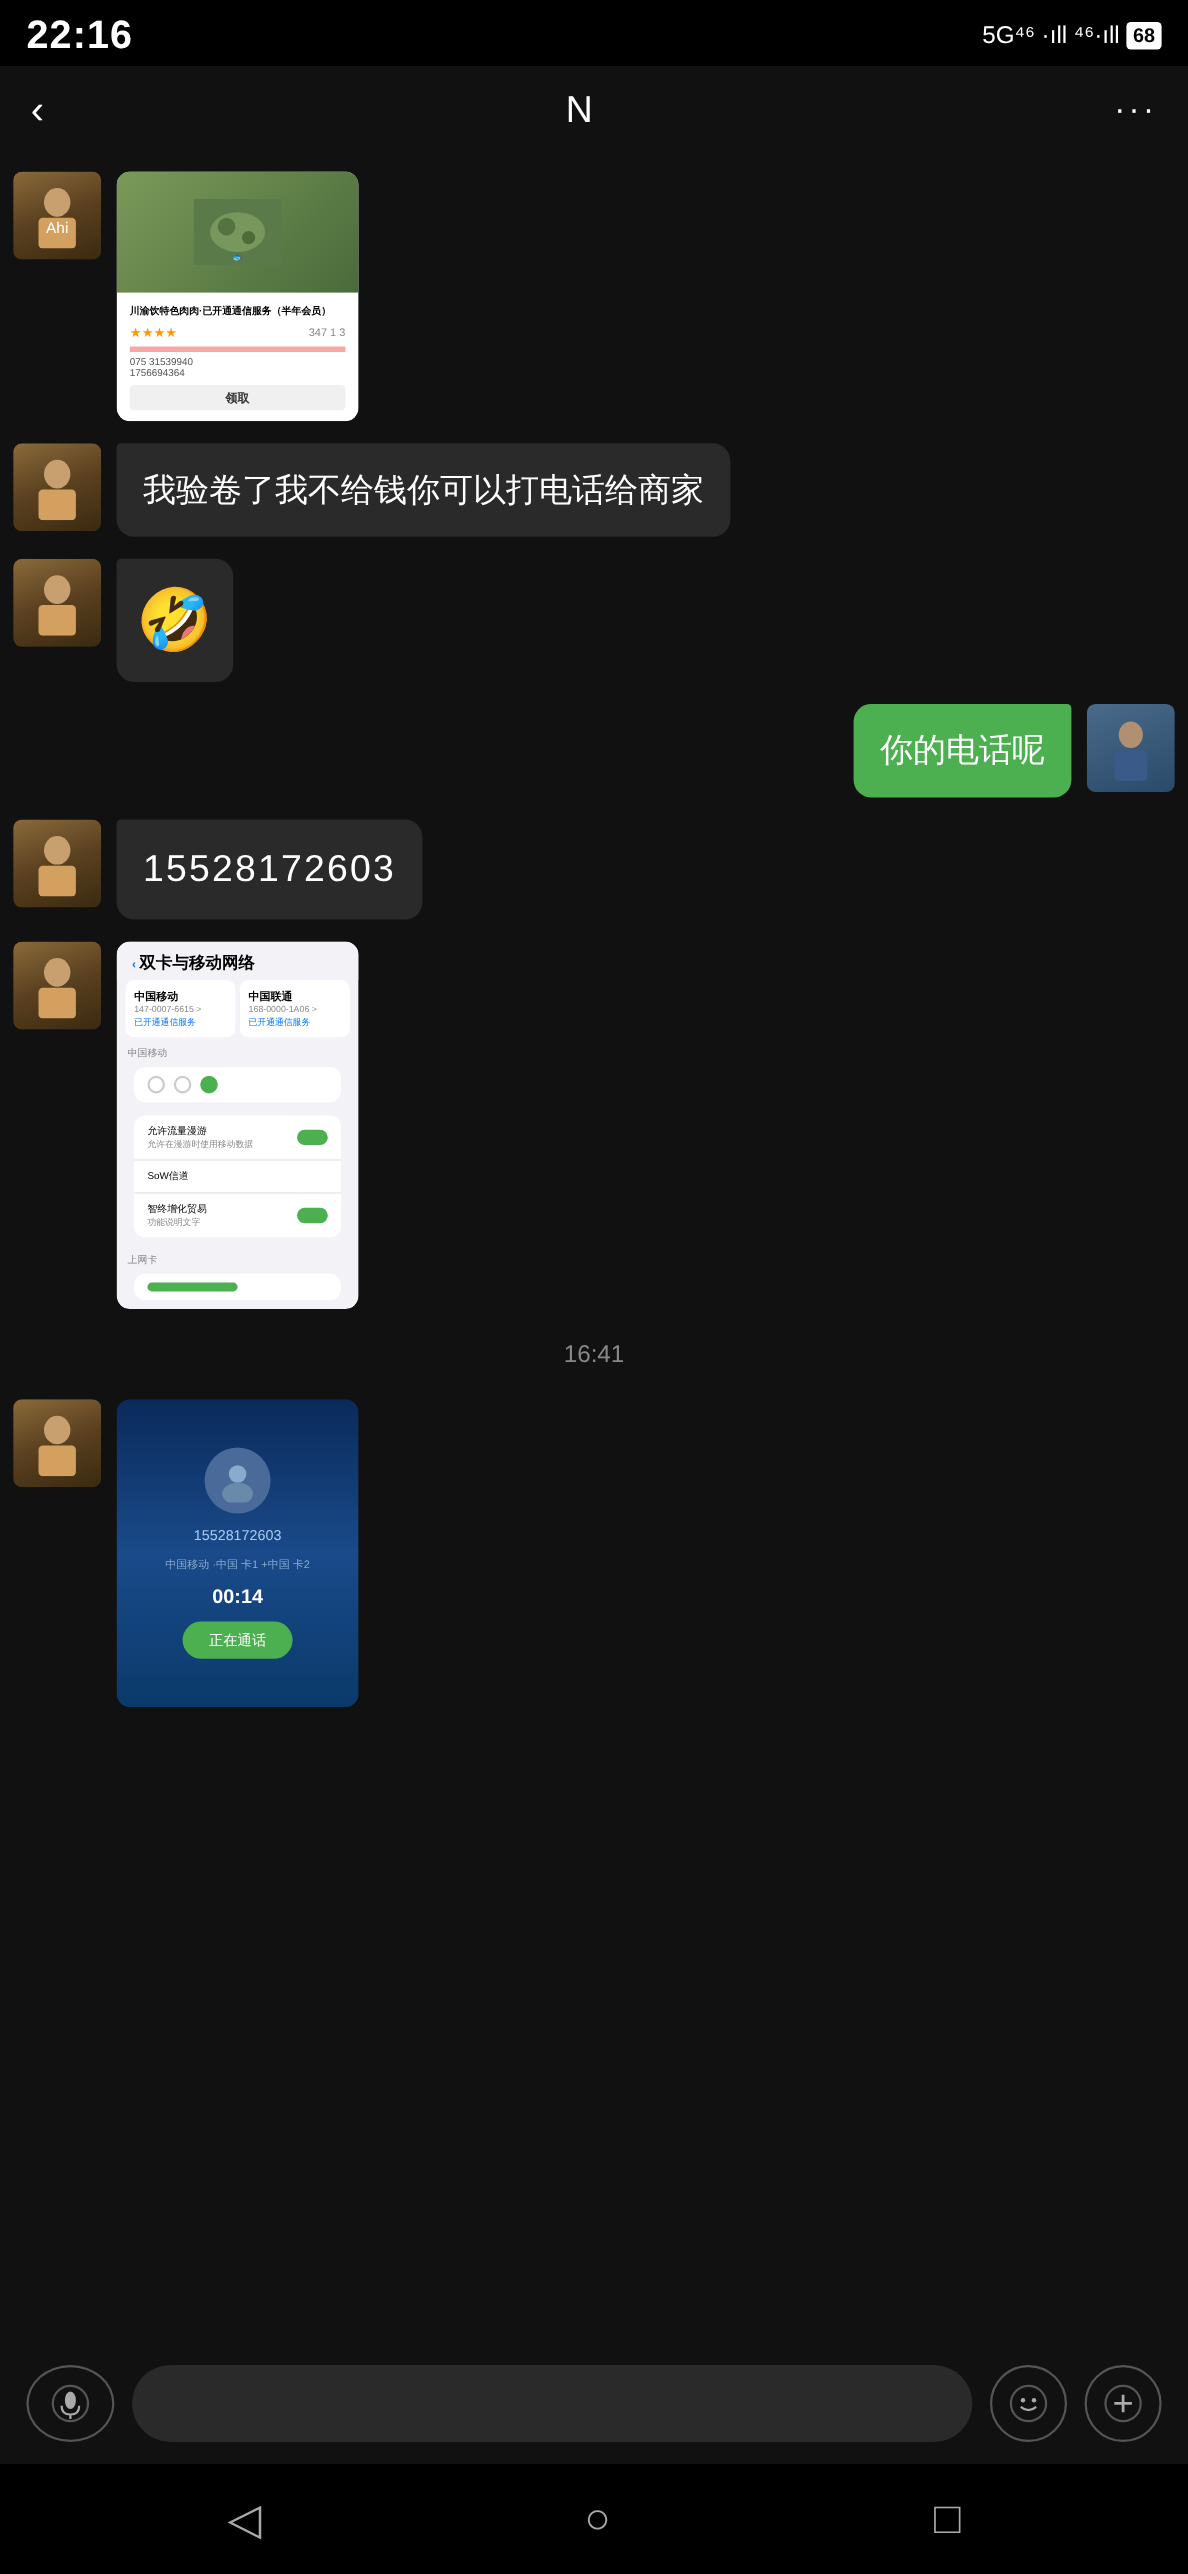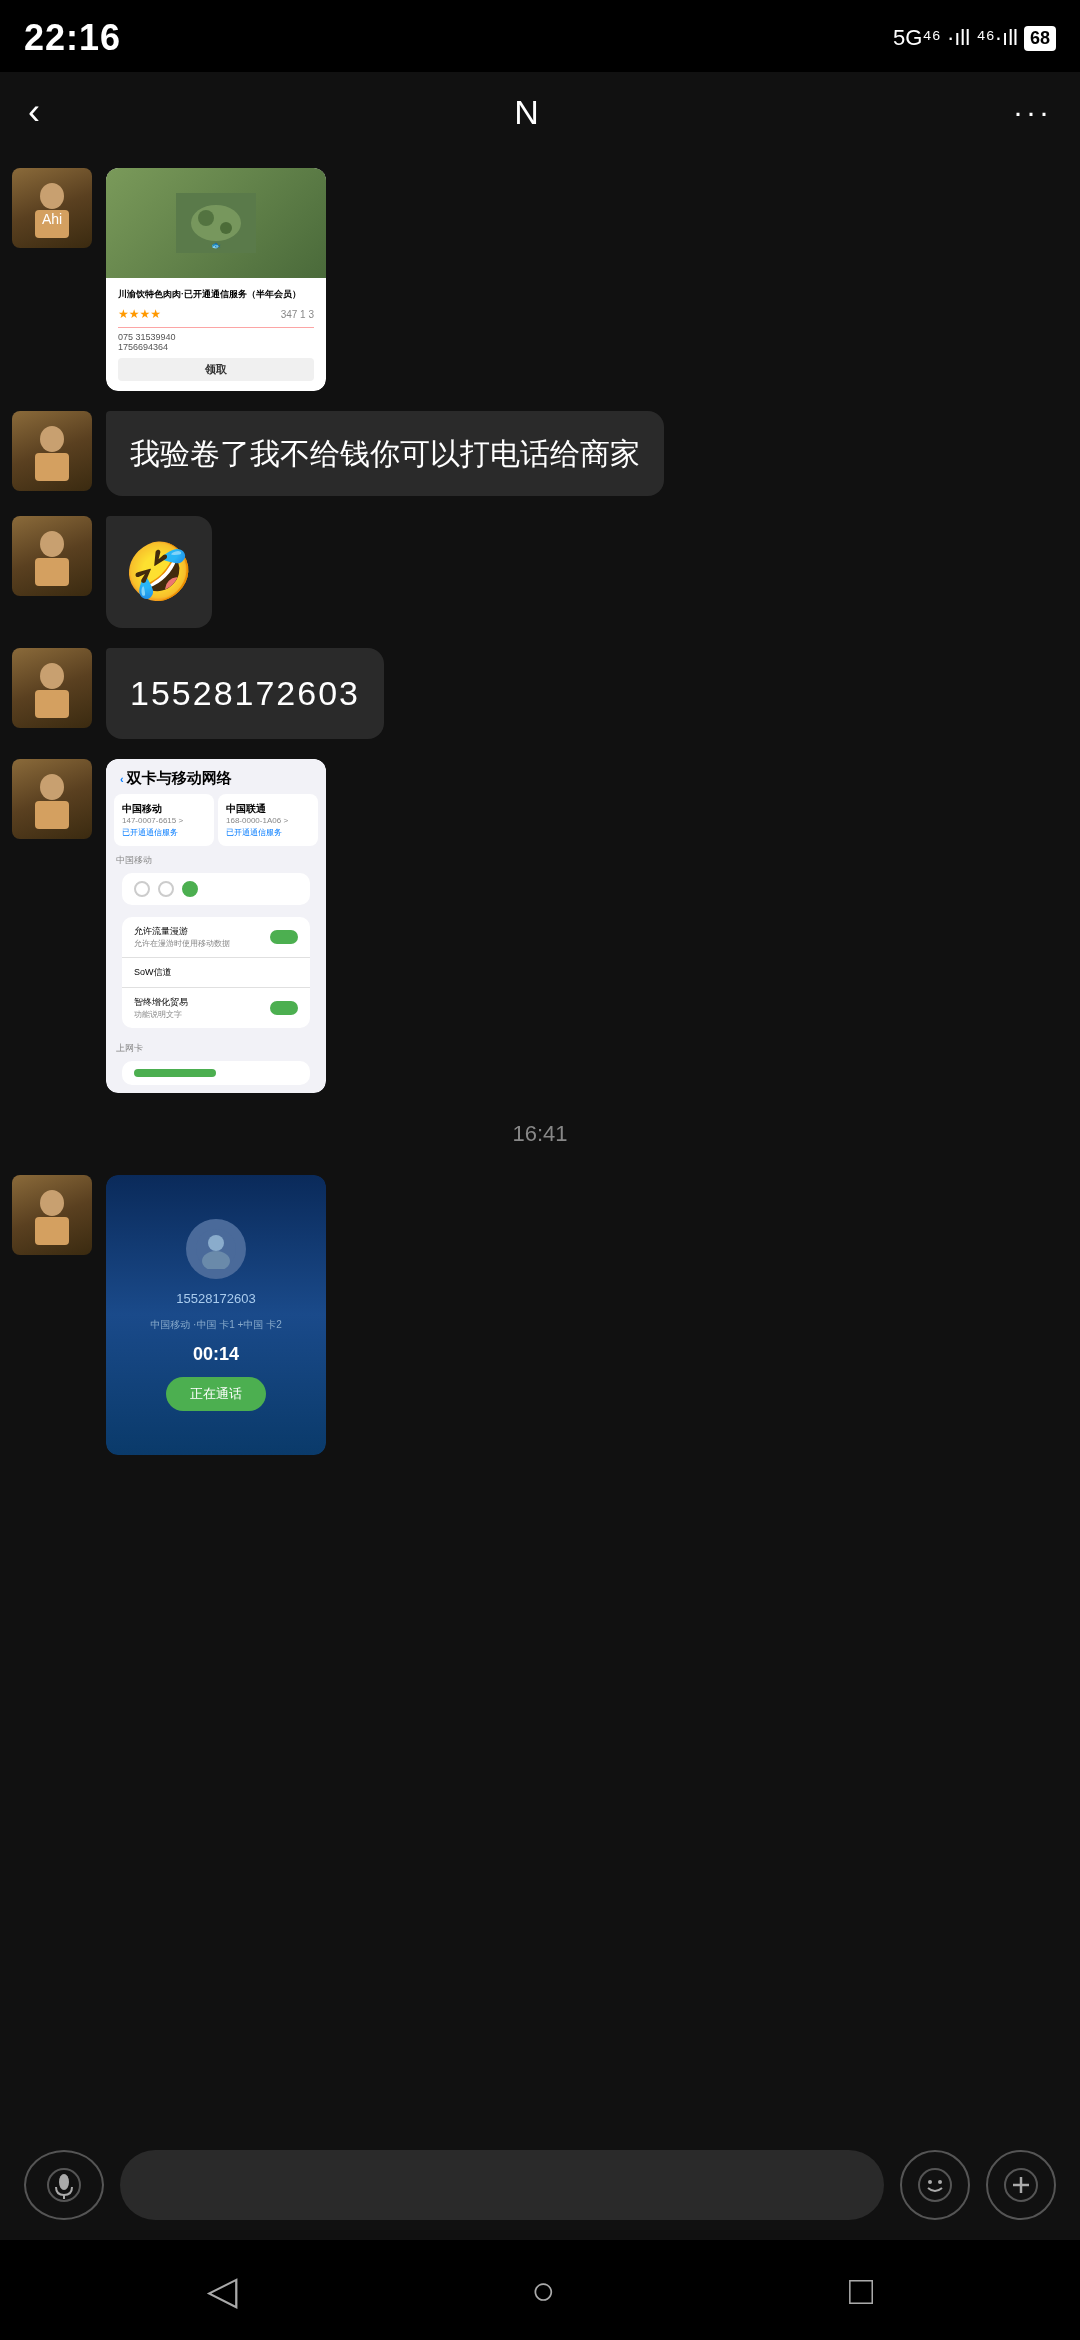--- a/index.html
+++ b/index.html
@@ -15,21 +15,21 @@
       display: flex;
       flex-direction: column;
     }
 
     
     .status-bar {
       display: flex;
       justify-content: space-between;
       align-items: center;
       padding: 12px 24px 8px 24px;
-      height: 72px;
+      height: 60px;
       background: #000;
     }
     .status-time {
       font-size: 36px;
       font-weight: 600;
       color: #fff;
       letter-spacing: 1px;
     }
     .status-icons {
       display: flex;
@@ -397,21 +397,21 @@
             <circle cx="50" cy="35" r="6" fill="#3a5a2a" opacity="0.7"></circle>
             <text x="40" y="55" text-anchor="middle" font-size="8" fill="#cdc">🐟</text>
           </svg>
         </div>
         <div class="food-body">
           <div class="food-title" style="font-size:9px;color:#000;">川渝饮特色肉肉·已开通通信服务（半年会员）</div>
           <div style="display:flex;justify-content:space-between;align-items:center;">
             <span class="food-stars">★★★★</span>
             <span style="font-size:10px;color:#888;">347 1 3</span>
           </div>
-          <div style="display:flex;justify-content:space-between;align-items:center;border-top:1px solid #fca5a5;padding-top:4px;">
+          <div style="display:flex;justify-content:space-between;align-items:center;border-top:5px solid #fca5a5;padding-top:4px;">
             <div>
               <div style="font-size:9px;color:#555;">075 31539940</div>
               <div style="font-size:9px;color:#555;">1756694364</div>
             </div>
           </div>
           <div class="food-btn" style="background:#f0f0f0;border-radius:4px;padding:4px 8px;text-align:center;font-size:11px;color:#333;font-weight:600;">领取</div>
         </div>
       </div>
     </div>
   </div>
@@ -437,20 +437,33 @@
           <ellipse cx="25" cy="18" rx="12" ry="13" fill="#c8a070"></ellipse>
           <rect x="8" y="32" width="34" height="28" rx="4" fill="#d4a060"></rect>
         </svg>
       </div>
     </div>
     <div class="bubble left emoji-only">
       <span>🤣</span>
     </div>
   </div>
 
+  <div class="msg-row right">
+    <div class="avatar" style="width:80px;height:80px;border-radius:8px;overflow:hidden;background:#3a5a7a;flex-shrink:0;">
+      <div style="width:100%;height:100%;background:linear-gradient(160deg,#4a6a8a 0%,#2a4a6a 100%);display:flex;align-items:center;justify-content:center;">
+        <svg width="50" height="60" viewBox="0 0 50 60" fill="none">
+          <ellipse cx="25" cy="18" rx="11" ry="12" fill="#b09070"></ellipse>
+          <rect x="10" y="32" width="30" height="28" rx="4" fill="#3a5a8a"></rect>
+        </svg>
+      </div>
+    </div>
+    <div class="bubble right">
+      <span>你的电话呢</span>
+    </div>
+  </div>
 
   <div class="msg-row">
     <div class="avatar">
       <div class="avatar-img avatar-person">
         <svg width="50" height="60" viewBox="0 0 50 60" fill="none">
           <ellipse cx="25" cy="18" rx="12" ry="13" fill="#c8a070"></ellipse>
           <rect x="8" y="32" width="34" height="28" rx="4" fill="#d4a060"></rect>
         </svg>
       </div>
     </div>

